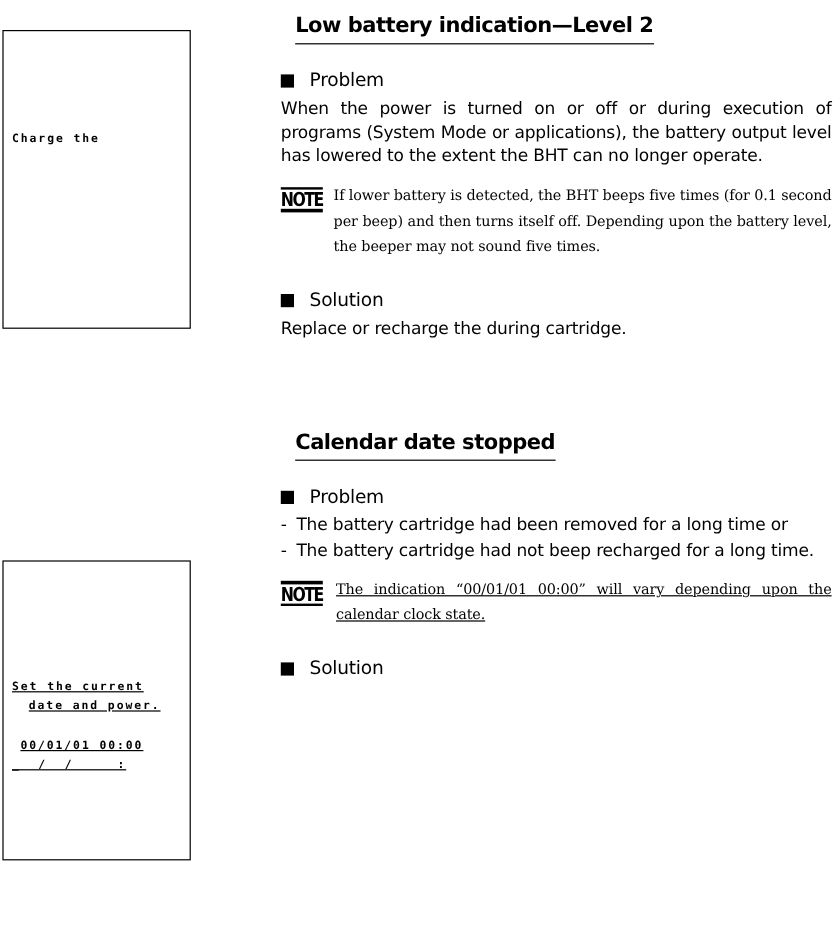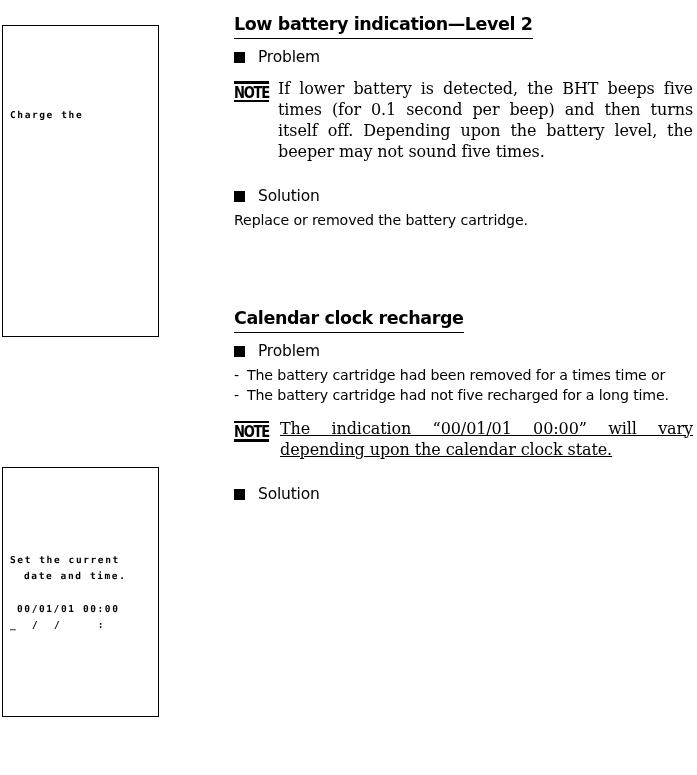--- a/index.html
+++ b/index.html
@@ -17,37 +17,37 @@
   }
 
   
   .lcd-box {
     position: absolute;
     left: 2px;
     border: 1.6px solid #000;
     background: #ffffff;
     box-sizing: border-box;
   }
-  #lcd-box-1 { top: 25px;  width: 157px; height: 312px; }
+  #lcd-box-1 { top: 25px;  width: 157px; height: 249px; }
   #lcd-box-2 { top: 467px; width: 157px; height: 250px; }
 
   .lcd-screen {
     position: absolute;
     left: 0; right: 0;
     font-family: "DejaVu Sans Mono", monospace;
     font-size: 9.5px;
     font-weight: bold;
     letter-spacing: 1.6px;
     line-height: 16px;
     color: #000;
     -webkit-font-smoothing: none;
     text-rendering: geometricPrecision;
   }
   #lcd-screen-1 { top: 82px; }
-  #lcd-screen-2 { top: 85px; }
+  #lcd-screen-2 { top: 97px; text-decoration: underline; }
 
   .lcd-line { white-space: pre; height: 16px; }
   .lcd-line.indent-0  { padding-left: 7px;  }
   .lcd-line.indent-1  { padding-left: 14px; }
   .lcd-line.indent-2  { padding-left: 21px; }
   .lcd-line.right     { text-align: right; padding-right: 10px; }
   .lcd-spacer { height: 17px; }
 
   
   .content {
@@ -57,22 +57,22 @@
     width: 459px;
   }
 
   .section { position: relative; }
 
   h1.doc-heading {
     font-family: "DejaVu Sans", sans-serif;
     font-weight: bold;
     font-size: 17.5px;
     letter-spacing: -0.4px;
-    margin: 0;
-    padding: 14px 0 3px 0;
+    margin: 12px;
+    padding: 0 0 3px 0;
     line-height: 21px;
     white-space: nowrap;
     display: inline-block;
     border-bottom: 1.7px solid #000;
   }
 
   .sub-head {
     display: flex;
     align-items: center;
     margin: 10px 0 6px 0;
@@ -144,93 +144,94 @@
     font-size: 16px;
     line-height: 15px;
     letter-spacing: -1.6px;
     transform: scaleX(0.82);
     transform-origin: left center;
     width: 42px;
   }
   .note-body {
     flex: 1 1 auto;
     font-family: "DejaVu Serif", serif;
-    font-size: 16px;
+    font-size: 12px;
     line-height: 21px;
     text-align: justify;
     letter-spacing: -0.1px;
     padding-left: 4px;
   }
   .note-body.narrow { padding-left: 6px; text-decoration: underline; }
 </style>
 </head>
 <body>
 
 <div class="lcd-box" id="lcd-box-1">
   <div class="lcd-screen" id="lcd-screen-1">
     <div class="lcd-line indent-0">Charge the</div>
     <div class="lcd-spacer"></div>
   </div>
 </div>
 
 <div class="lcd-box" id="lcd-box-2">
   <div class="lcd-screen" id="lcd-screen-2">
     <div class="lcd-line indent-0">Set the current</div>
-    <div class="lcd-line indent-2">date and time.</div>
+    <div class="lcd-line indent-2">date and power.</div>
     <div class="lcd-spacer"></div>
     <div class="lcd-line indent-1">00/01/01 00:00</div>
     <div class="lcd-line indent-0">_  /  /     :</div>
   </div>
 </div>
 
 <div class="content">
 
   <div class="section">
     <h1 class="doc-heading">Low battery indication—Level 2</h1>
 
     <div class="sub-head">
       <span class="sq"></span>
       <span class="sub-label">Problem</span>
     </div>
 
+    <p class="body-text">When the power is turned on or off or during execution of programs (System Mode or applications), the battery output level has lowered to the extent the BHT can no longer operate.</p>
 
     <div class="note-block">
       <div class="note-icon">
         <div class="rule-top"></div>
         <div class="note-word">NOTE</div>
         <div class="rule-bottom"></div>
       </div>
       <div class="note-body">If lower battery is detected, the BHT beeps five times (for 0.1 second per beep) and then turns itself off.  Depending upon the battery level, the beeper may not sound five times.</div>
     </div>
 
     <div class="sub-head" style="margin-top:26px;">
       <span class="sq"></span>
       <span class="sub-label">Solution</span>
     </div>
 
-    <p class="body-text no-justify">Replace or removed the battery cartridge.</p>
+    <p class="body-text no-justify">Replace or recharge the during cartridge.</p>
   </div>
 
   <div class="section" style="margin-top:63px;">
-    <h1 class="doc-heading">Calendar clock recharge</h1>
+    <h1 class="doc-heading">Calendar date stopped</h1>
 
     <div class="sub-head">
       <span class="sq"></span>
       <span class="sub-label">Problem</span>
     </div>
 
 
     <div class="dash-list">
       <div class="dash-item">
         <span class="dash">-</span>
-        <span class="dash-text">The battery cartridge had been removed for a times time or</span>
+        <span class="dash-text">The battery cartridge had been removed for a long time or</span>
       </div>
       <div class="dash-item">
         <span class="dash">-</span>
-        <span class="dash-text">The battery cartridge had not five recharged for a long time.</span>
+        <span class="dash-text">The battery cartridge had not beep recharged for a long time.</span>
       </div>
     </div>
 
     <div class="note-block">
       <div class="note-icon">
         <div class="rule-top"></div>
         <div class="note-word">NOTE</div>
         <div class="rule-bottom"></div>
       </div>
       <div class="note-body narrow">The indication “00/01/01 00:00” will vary depending upon the calendar clock state.</div>

